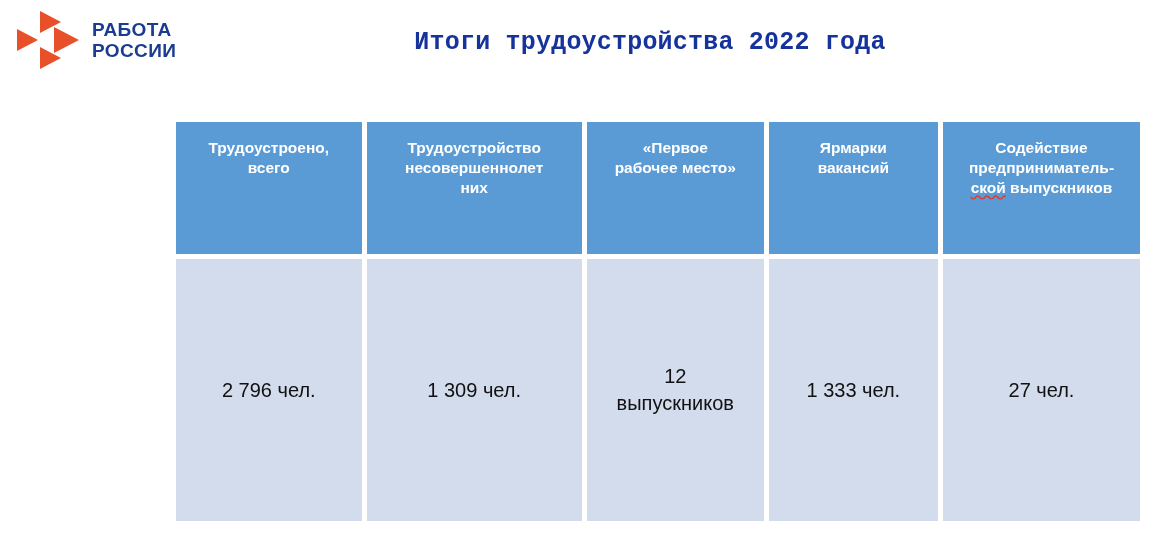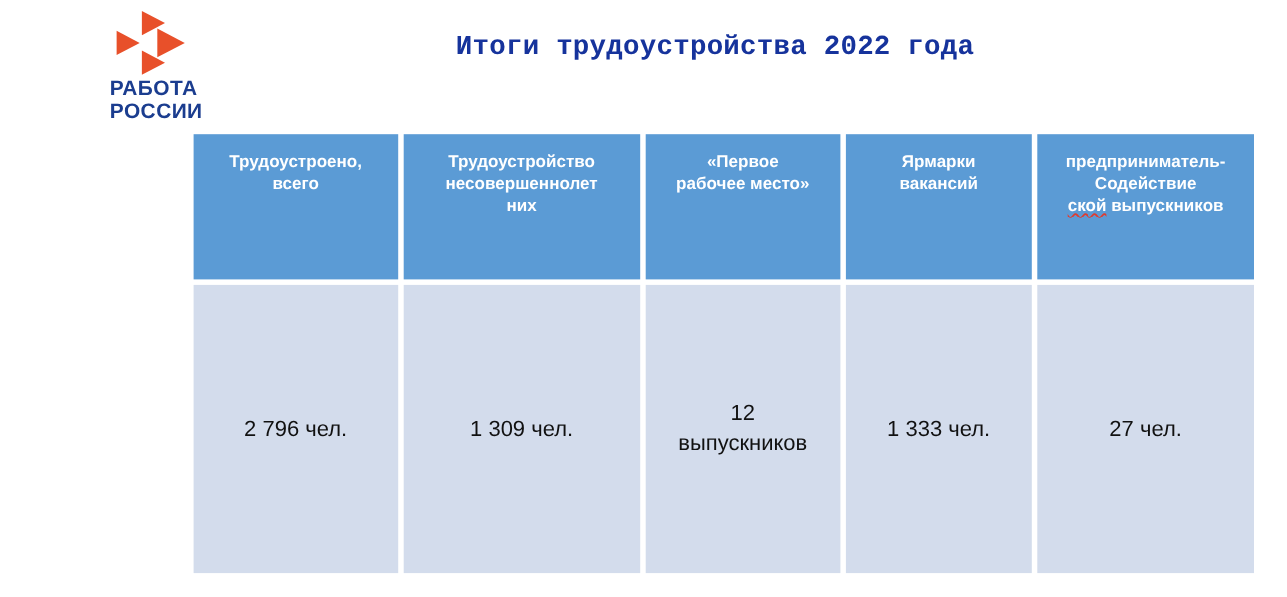--- a/index.html
+++ b/index.html
@@ -26,21 +26,20 @@
 
   
   #brand-logo {
     position: absolute;
     left: 14px;
     top: 8px;
     width: 250px;
     height: 64px;
     display: flex;
     align-items: center;
-    flex-direction: column;
   }
   #logo-mark {
     width: 72px;
     height: 62px;
     position: relative;
     flex: 0 0 auto;
   }
   #logo-mark svg { display: block; }
   #logo-wordmark {
     margin-left: 6px;
@@ -169,22 +168,22 @@
       <span class="cell-text">«Первое</span>
       <span class="cell-text">рабочее место»</span>
     </div>
     <div class="gutter"></div>
     <div class="cell head-cell col-3">
       <span class="cell-text">Ярмарки</span>
       <span class="cell-text">вакансий</span>
     </div>
     <div class="gutter"></div>
     <div class="cell head-cell col-4">
+      <span class="cell-text">Содействие</span>
       <span class="cell-text">предприниматель-</span>
-      <span class="cell-text">Содействие</span>
       <span class="cell-text"><span class="misspelled">ской</span><span> выпускников</span></span>
     </div>
   </div>
 
   <div class="table-row" id="body-row">
     <div class="cell body-cell col-0">
       <span class="cell-text">2 796 чел.</span>
     </div>
     <div class="gutter"></div>
     <div class="cell body-cell col-1">

